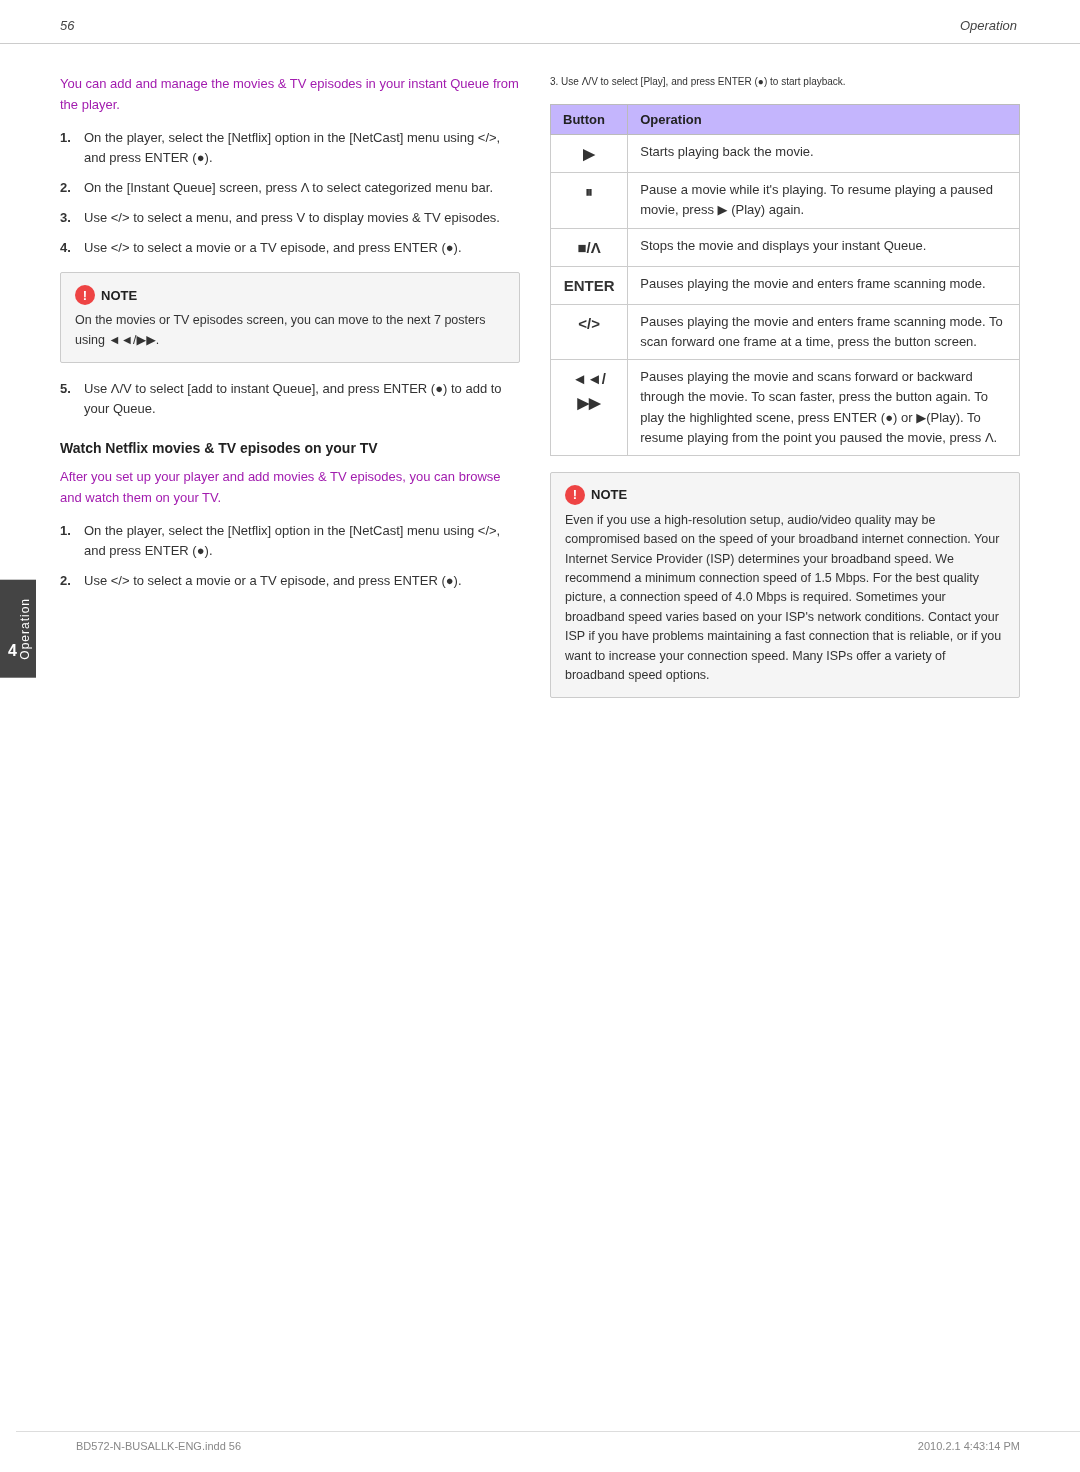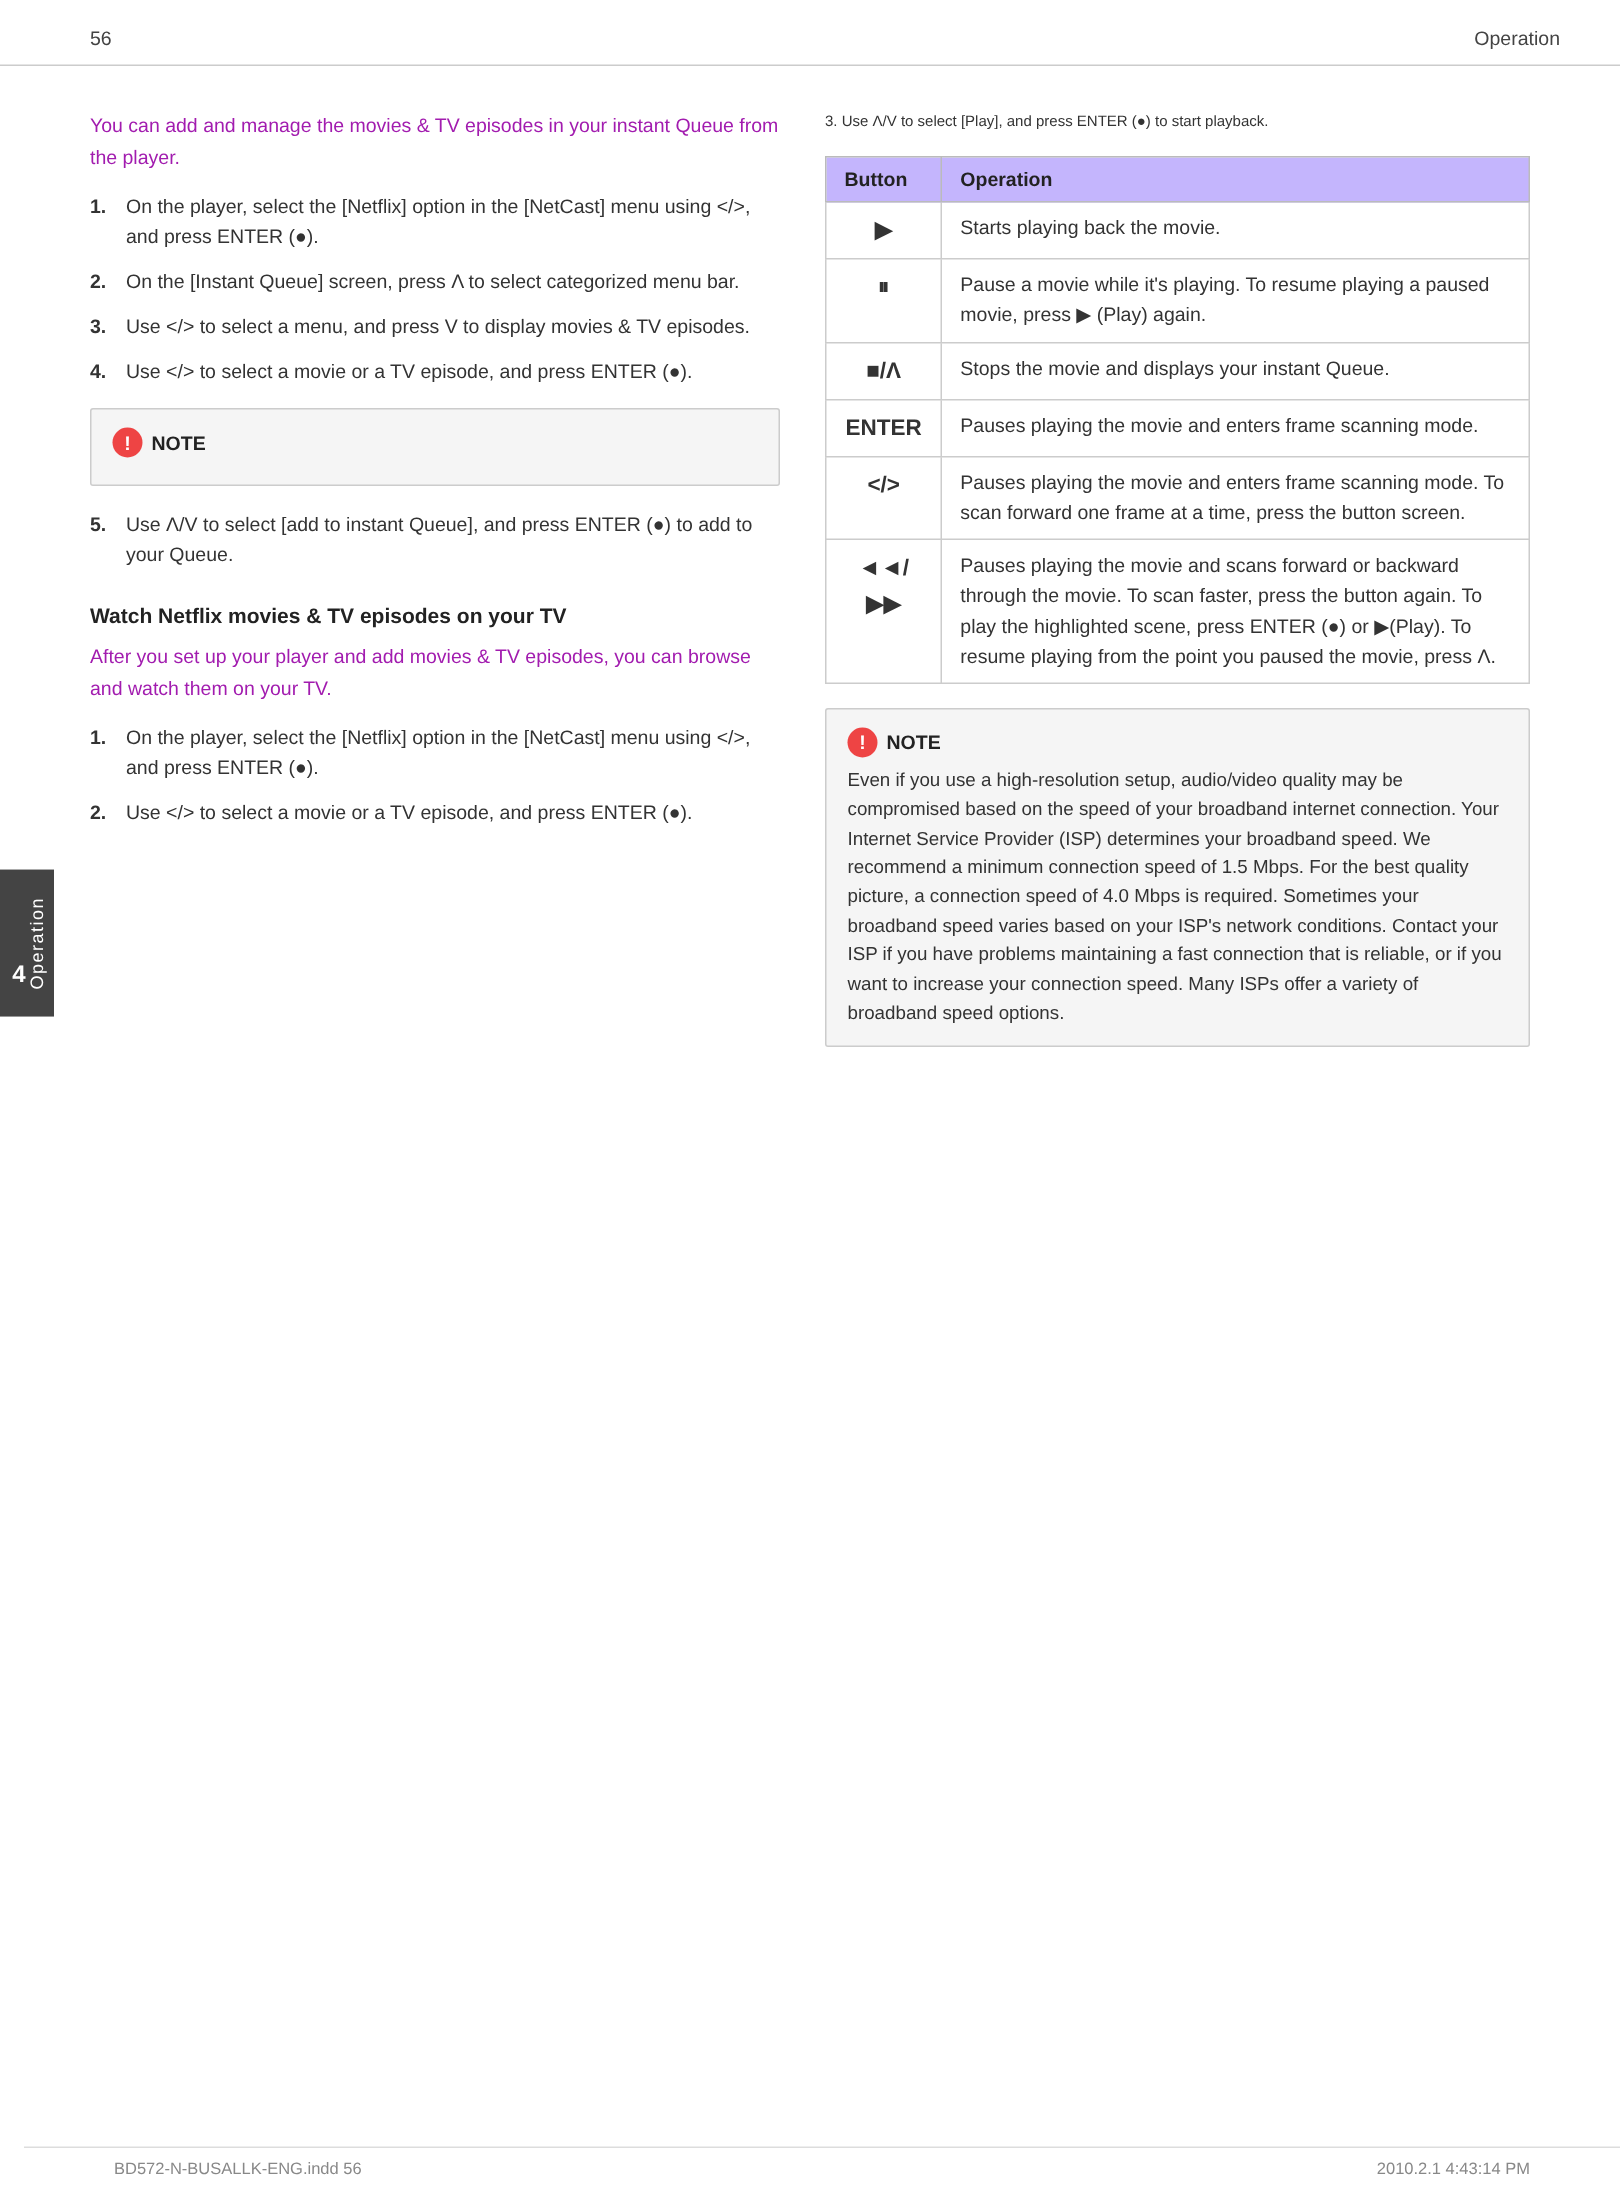--- a/index.html
+++ b/index.html
@@ -19,23 +19,24 @@
       background: #fff;
       position: relative;
       padding: 0;
     }
 
     
     .page-header {
       display: flex;
       justify-content: space-between;
       align-items: center;
-      padding: 18px 40px 10px 60px;
+      padding: 18px 63px 10px 60px;
       border-bottom: 1px solid #ccc;
       margin-bottom: 0;
+      font-style: italic;
     }
     .page-header-left {
       font-size: 13px;
       color: #444;
     }
     .page-header-right {
       font-size: 13px;
       color: #444;
     }
 
@@ -271,20 +272,21 @@
             <span class="num">4.</span>
             <span>Use &lt;/&gt; to select a movie or a TV episode, and press ENTER (●).</span>
           </li>
         </ol>
 
         <div class="note-box">
           <div class="note-box-title">
             <span class="note-icon">!</span>
             <span>NOTE</span>
           </div>
+          <div class="note-box-body">On the movies or TV episodes screen, you can move to the next 7 posters using ◄◄/▶▶.</div>
         </div>
 
         <div class="numbered-list">
           <div style="display:flex; gap:6px; margin-bottom:10px; font-size:13px; line-height:1.55; color:#333;">
             <span class="num" style="font-weight:bold; min-width:18px;">5.</span>
             <span>Use Λ/V to select [add to instant Queue], and press ENTER (●) to add to your Queue.</span>
           </div>
         </div>
 
       </div>

